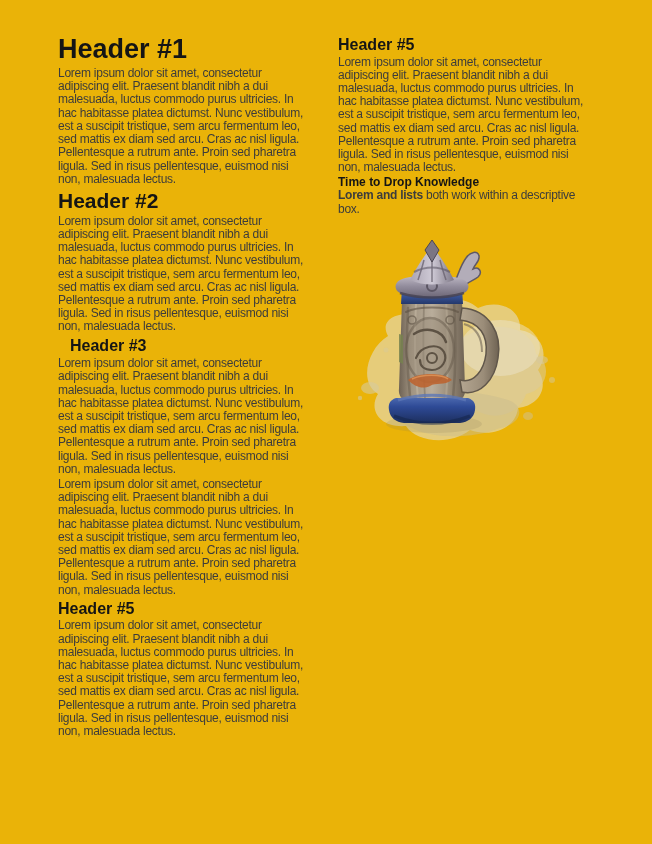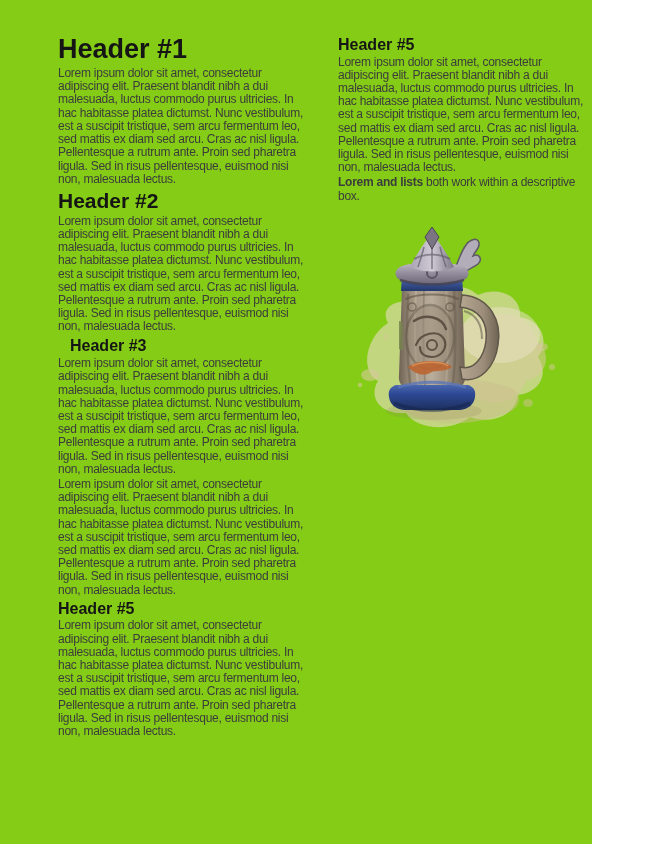--- a/index.html
+++ b/index.html
@@ -1,17 +1,17 @@
 <!DOCTYPE html>
 <html><head>
 <meta charset="utf-8">
 <style>
   html,body { margin:0; padding:0; background:#ffffff; }
   .page {
-    position:relative; width:592px; height:844px; background:#84cc16;
+    position:relative; width:652px; height:844px; background:#eab308;
     font-family:"Liberation Sans", sans-serif; color:#3c3c3c; overflow:hidden;
   }
   .columns {
     position:absolute; left:58px; top:33px; width:534px;
     display:flex; gap:26px;
   }
   .col { width:254px; }
   p.body {
     font-size:12px; line-height:13.2px; letter-spacing:-0.25px;
     margin:0 0 2px 0; color:#3c3c3c;
@@ -49,20 +49,21 @@
 
       <h5>Header #5</h5>
       <p class="body">Lorem ipsum dolor sit amet, consectetur adipiscing elit. Praesent blandit nibh a dui malesuada, luctus commodo purus ultricies. In hac habitasse platea dictumst. Nunc vestibulum, est a suscipit tristique, sem arcu fermentum leo, sed mattis ex diam sed arcu. Cras ac nisl ligula. Pellentesque a rutrum ante. Proin sed pharetra ligula. Sed in risus pellentesque, euismod nisi non, malesuada lectus.</p>
     </div>
 
     <div class="col">
       <h5>Header #5</h5>
       <p class="body">Lorem ipsum dolor sit amet, consectetur adipiscing elit. Praesent blandit nibh a dui malesuada, luctus commodo purus ultricies. In hac habitasse platea dictumst. Nunc vestibulum, est a suscipit tristique, sem arcu fermentum leo, sed mattis ex diam sed arcu. Cras ac nisl ligula. Pellentesque a rutrum ante. Proin sed pharetra ligula. Sed in risus pellentesque, euismod nisi non, malesuada lectus.</p>
 
 
+      <div class="note-label">Time to Drop Knowledge</div>
 
       <p class="body"><span class="inline-bold">Lorem and lists</span><span> both work within a descriptive box.</span></p>
 
       <div class="illustration">
         <svg width="240" height="220" viewBox="0 0 240 220" xmlns="http://www.w3.org/2000/svg" role="img">
           <defs>
             <linearGradient id="gradBody" x1="0" y1="0" x2="1" y2="0">
               <stop offset="0" stop-color="#6e6254"></stop>
               <stop offset="0.2" stop-color="#a29582"></stop>
               <stop offset="0.5" stop-color="#b9ad9b"></stop>

